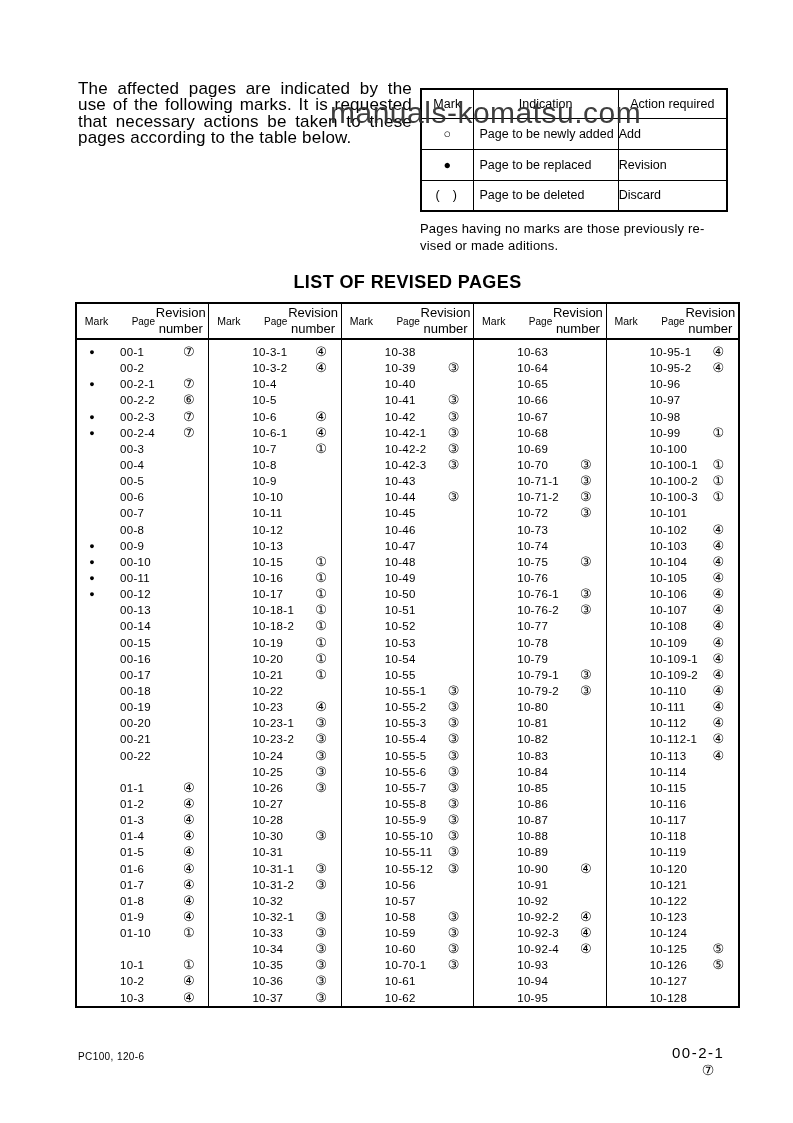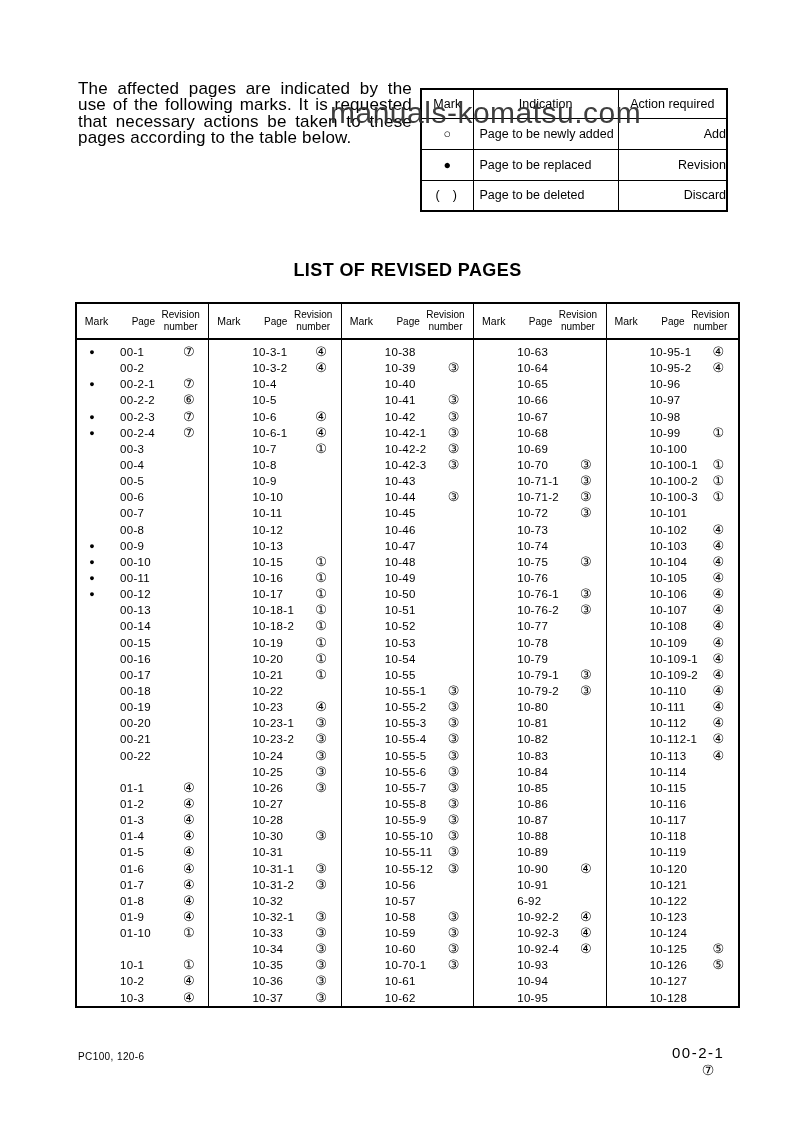--- a/index.html
+++ b/index.html
@@ -20,52 +20,52 @@
     font-size:30px; color:#2f2f2f; opacity:0.92; letter-spacing:0.5px;
     white-space:nowrap; z-index:5;margin-left:35px;
   }
   
   .marks-table {
     position:absolute; left:420px; top:88px; width:308px;
     border:2px solid #000; border-collapse:collapse; background:#fff;
   }
   .marks-table th, .marks-table td { border:1px solid #000; font-weight:normal; }
   .marks-table th { height:29px; font-size:12.5px; }
-  .marks-table td { height:31px; font-size:12.5px; text-align:right; }
+  .marks-table td { height:31px; font-size:12.5px; text-align:left; }
   .marks-table .col-mark  { width:54px; text-align:center; }
   .marks-table .col-ind   { width:153px; }
   .marks-table td.col-ind { text-align:left; padding-left:6px; }
   .marks-table .col-act   { width:114px; }
   .mark-circle-open  { font-size:13px; }
   .mark-circle-fill  { font-size:12px; }
   .mark-parens { white-space:pre; letter-spacing:2px; }
   
   .note {
     position:absolute; left:420px; top:221px; width:315px;
     font-size:13px; line-height:16.5px; letter-spacing:0.2px;
   }
   
   .list-title {
-    position:absolute; left:75px; top:260px; width:665px;
+    position:absolute; left:75px; top:272px; width:665px;
     text-align:center; font-size:18px; font-weight:bold; letter-spacing:0.4px;
   }
   
   .big-table {
     position:absolute; left:75px; top:302px; width:665px; height:706px;
     border:2px solid #000; display:flex; background:#fff;
   }
   .tcol { flex:1 1 0; display:flex; flex-direction:column; }
   .tcol:not(:last-child) { border-right:1px solid #000; }
   .tcol-header {
     height:36px; border-bottom:2px solid #000;
     display:flex; align-items:center; padding-left:3px;
   }
   .h-mark { width:33px; text-align:center; font-size:10.5px; }
   .h-page { width:42px; text-align:right; font-size:10px; }
-  .h-rev  { flex:1; text-align:center; font-size:10px; line-height:1.2; padding-right:2px; }
+  .h-rev  { flex:1; text-align:center; font-size:13px; line-height:1.2; padding-right:2px; }
   .tcol-body { padding-top:4px; }
   .trow { display:flex; height:16.15px; line-height:16.15px; align-items:center; }
   .c-mark { width:30px; text-align:center; font-size:9px; }
   .c-page { width:62px; padding-left:13px; font-size:11.5px; letter-spacing:0.3px; white-space:nowrap; }
   .c-rev  { flex:1; text-align:center; font-size:13px; }
   
   .footer-left  { position:absolute; left:78px;  top:1051px; font-size:10px; letter-spacing:0.4px; }
   .footer-right { position:absolute; left:672px; top:1044px; font-size:15px; letter-spacing:1.5px; }
   .footer-rev   { position:absolute; left:688px; top:1062px; width:40px; text-align:center; font-size:14px; }
 </style>
@@ -96,20 +96,24 @@
         <td class="col-act">Revision</td>
       </tr>
       <tr>
         <td class="col-mark mark-parens">(  )</td>
         <td class="col-ind">Page to be deleted</td>
         <td class="col-act">Discard</td>
       </tr>
     </tbody>
   </table>
 
+  <div class="note">
+    <div>Pages having no marks are those previously re-</div>
+    <div>vised or made aditions.</div>
+  </div>
 
   <div class="list-title">LIST OF REVISED PAGES</div>
 
   <div class="big-table">
       <div class="tcol">
       <div class="tcol-header">
         <span class="h-mark">Mark</span>
         <span class="h-page">Page</span>
         <span class="h-rev">Revision number</span>
       </div>
@@ -921,21 +925,21 @@
       <span class="c-page">10-90</span>
       <span class="c-rev">④</span>
     </div>
           <div class="trow">
       <span class="c-mark"></span>
       <span class="c-page">10-91</span>
       <span class="c-rev"></span>
     </div>
           <div class="trow">
       <span class="c-mark"></span>
-      <span class="c-page">6-92</span>
+      <span class="c-page">10-92</span>
       <span class="c-rev"></span>
     </div>
           <div class="trow">
       <span class="c-mark"></span>
       <span class="c-page">10-92-2</span>
       <span class="c-rev">④</span>
     </div>
           <div class="trow">
       <span class="c-mark"></span>
       <span class="c-page">10-92-3</span>

